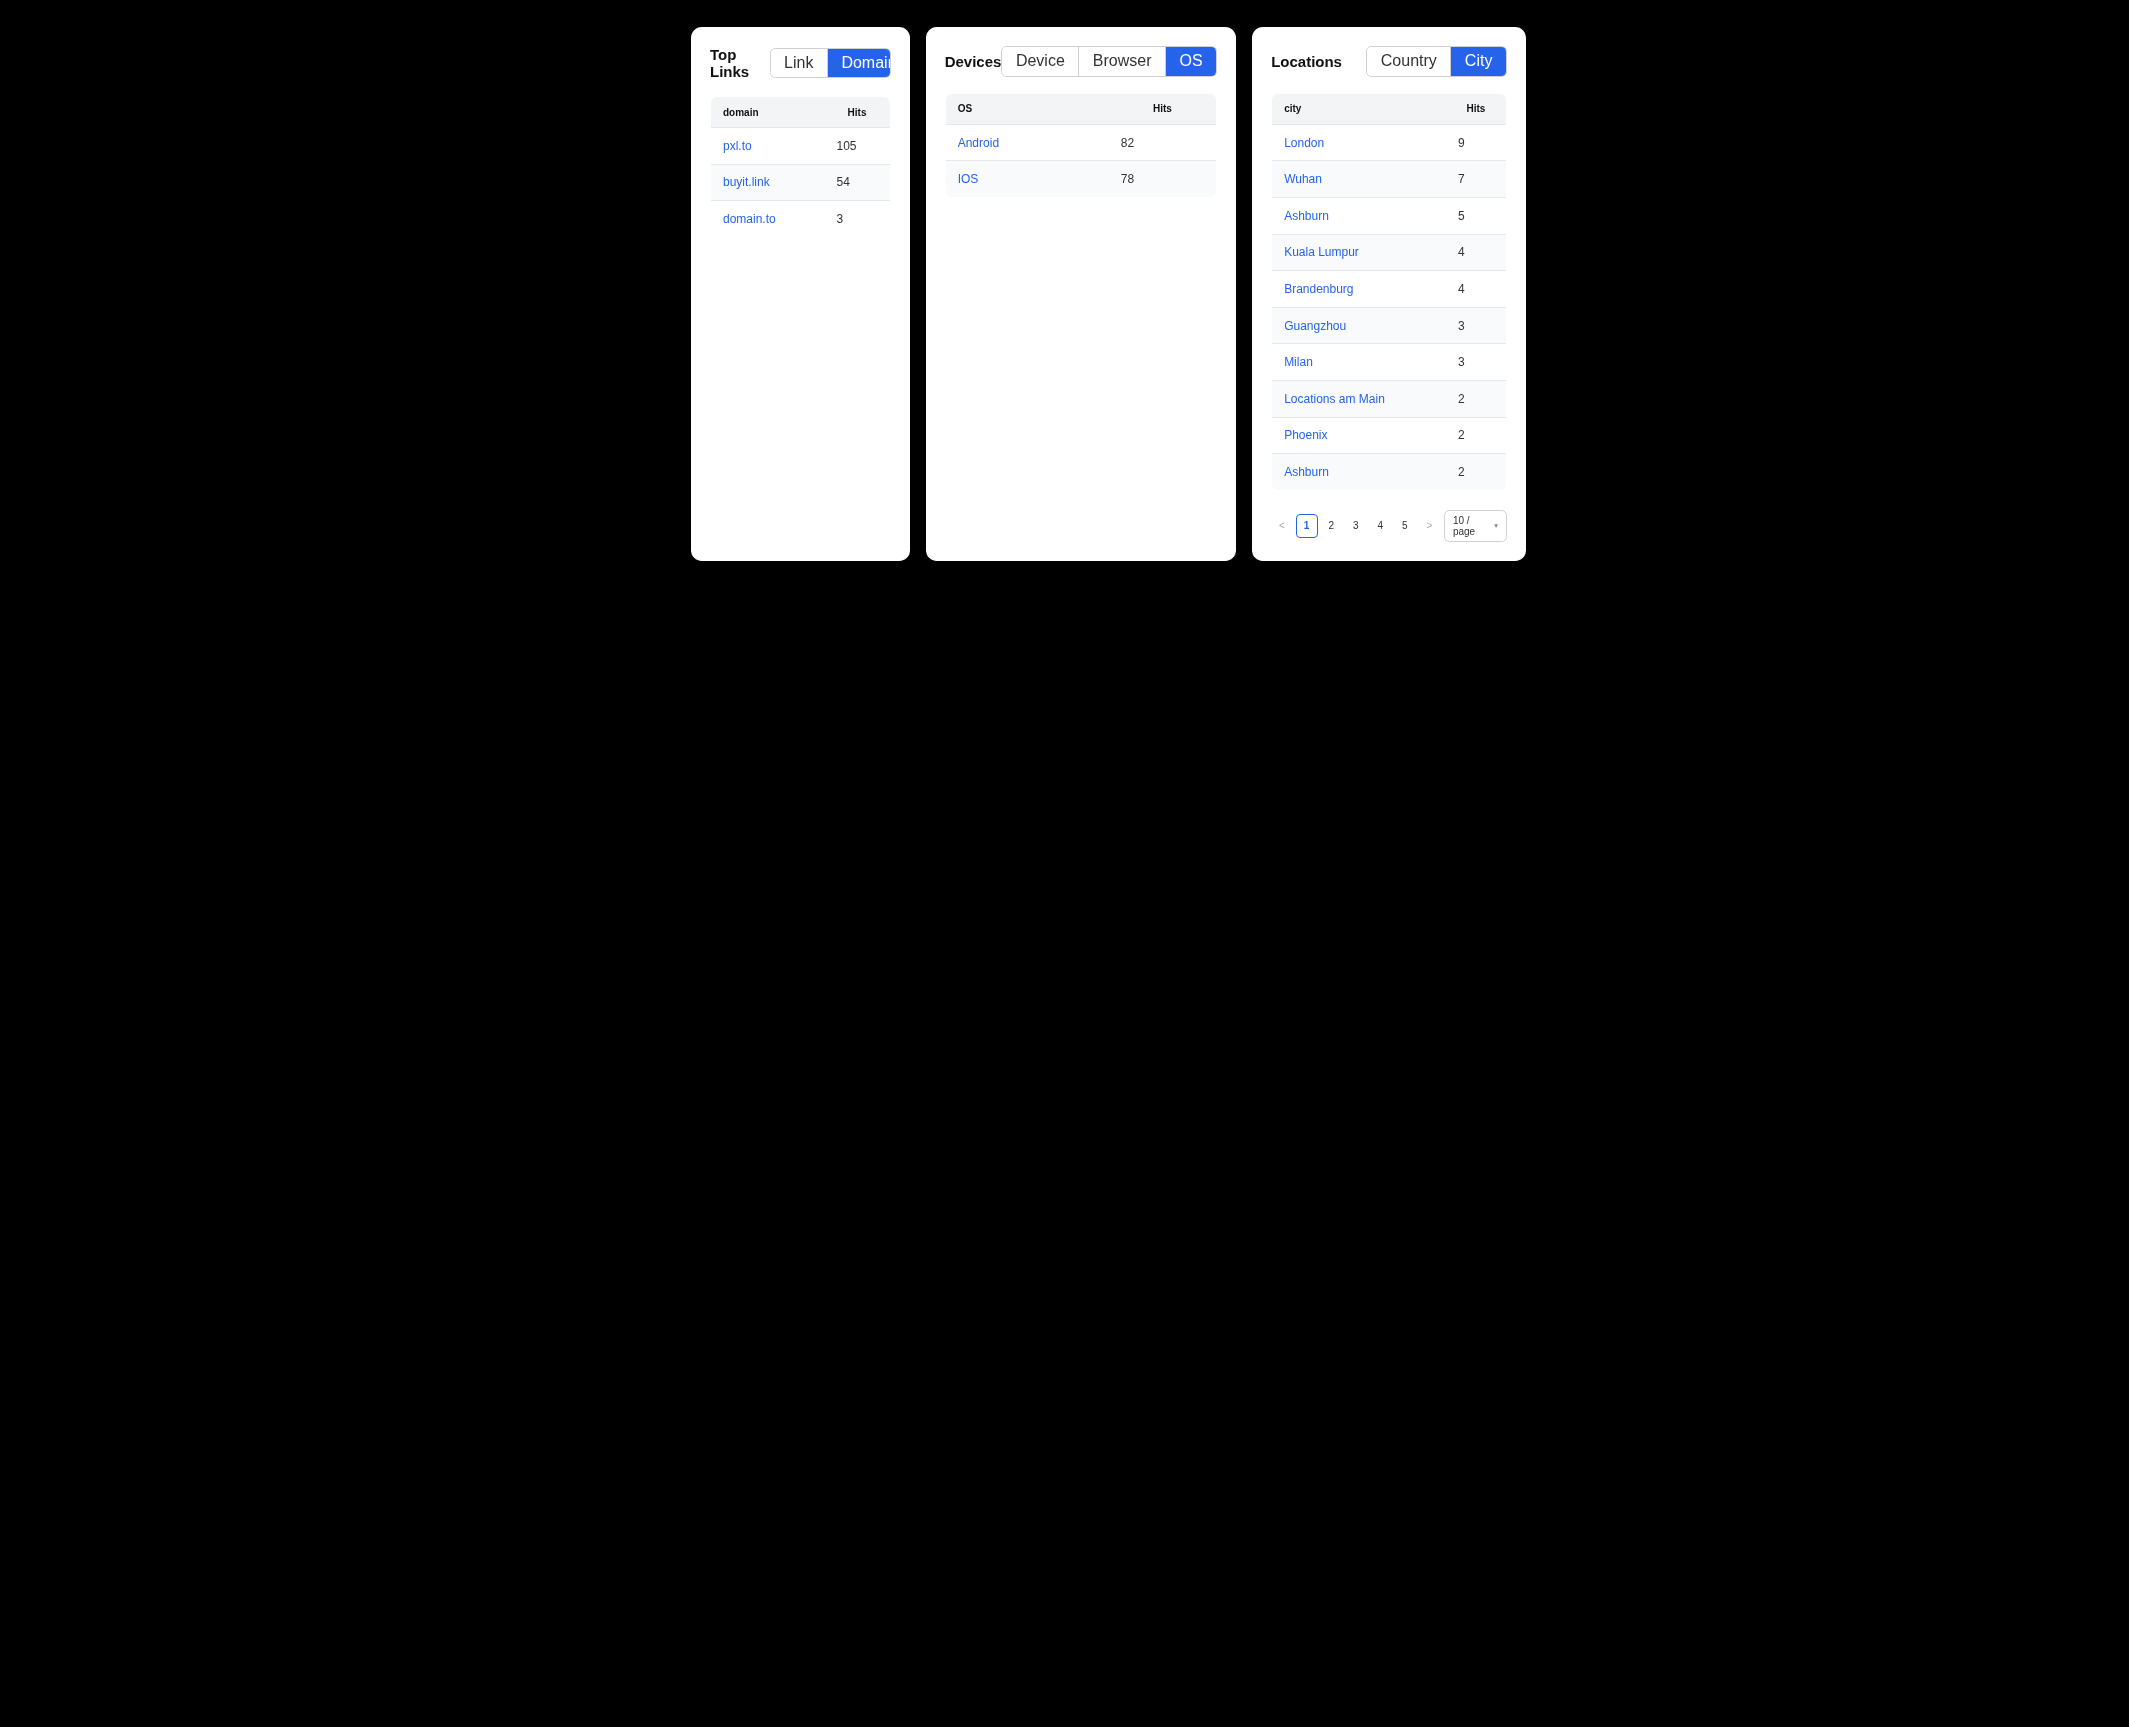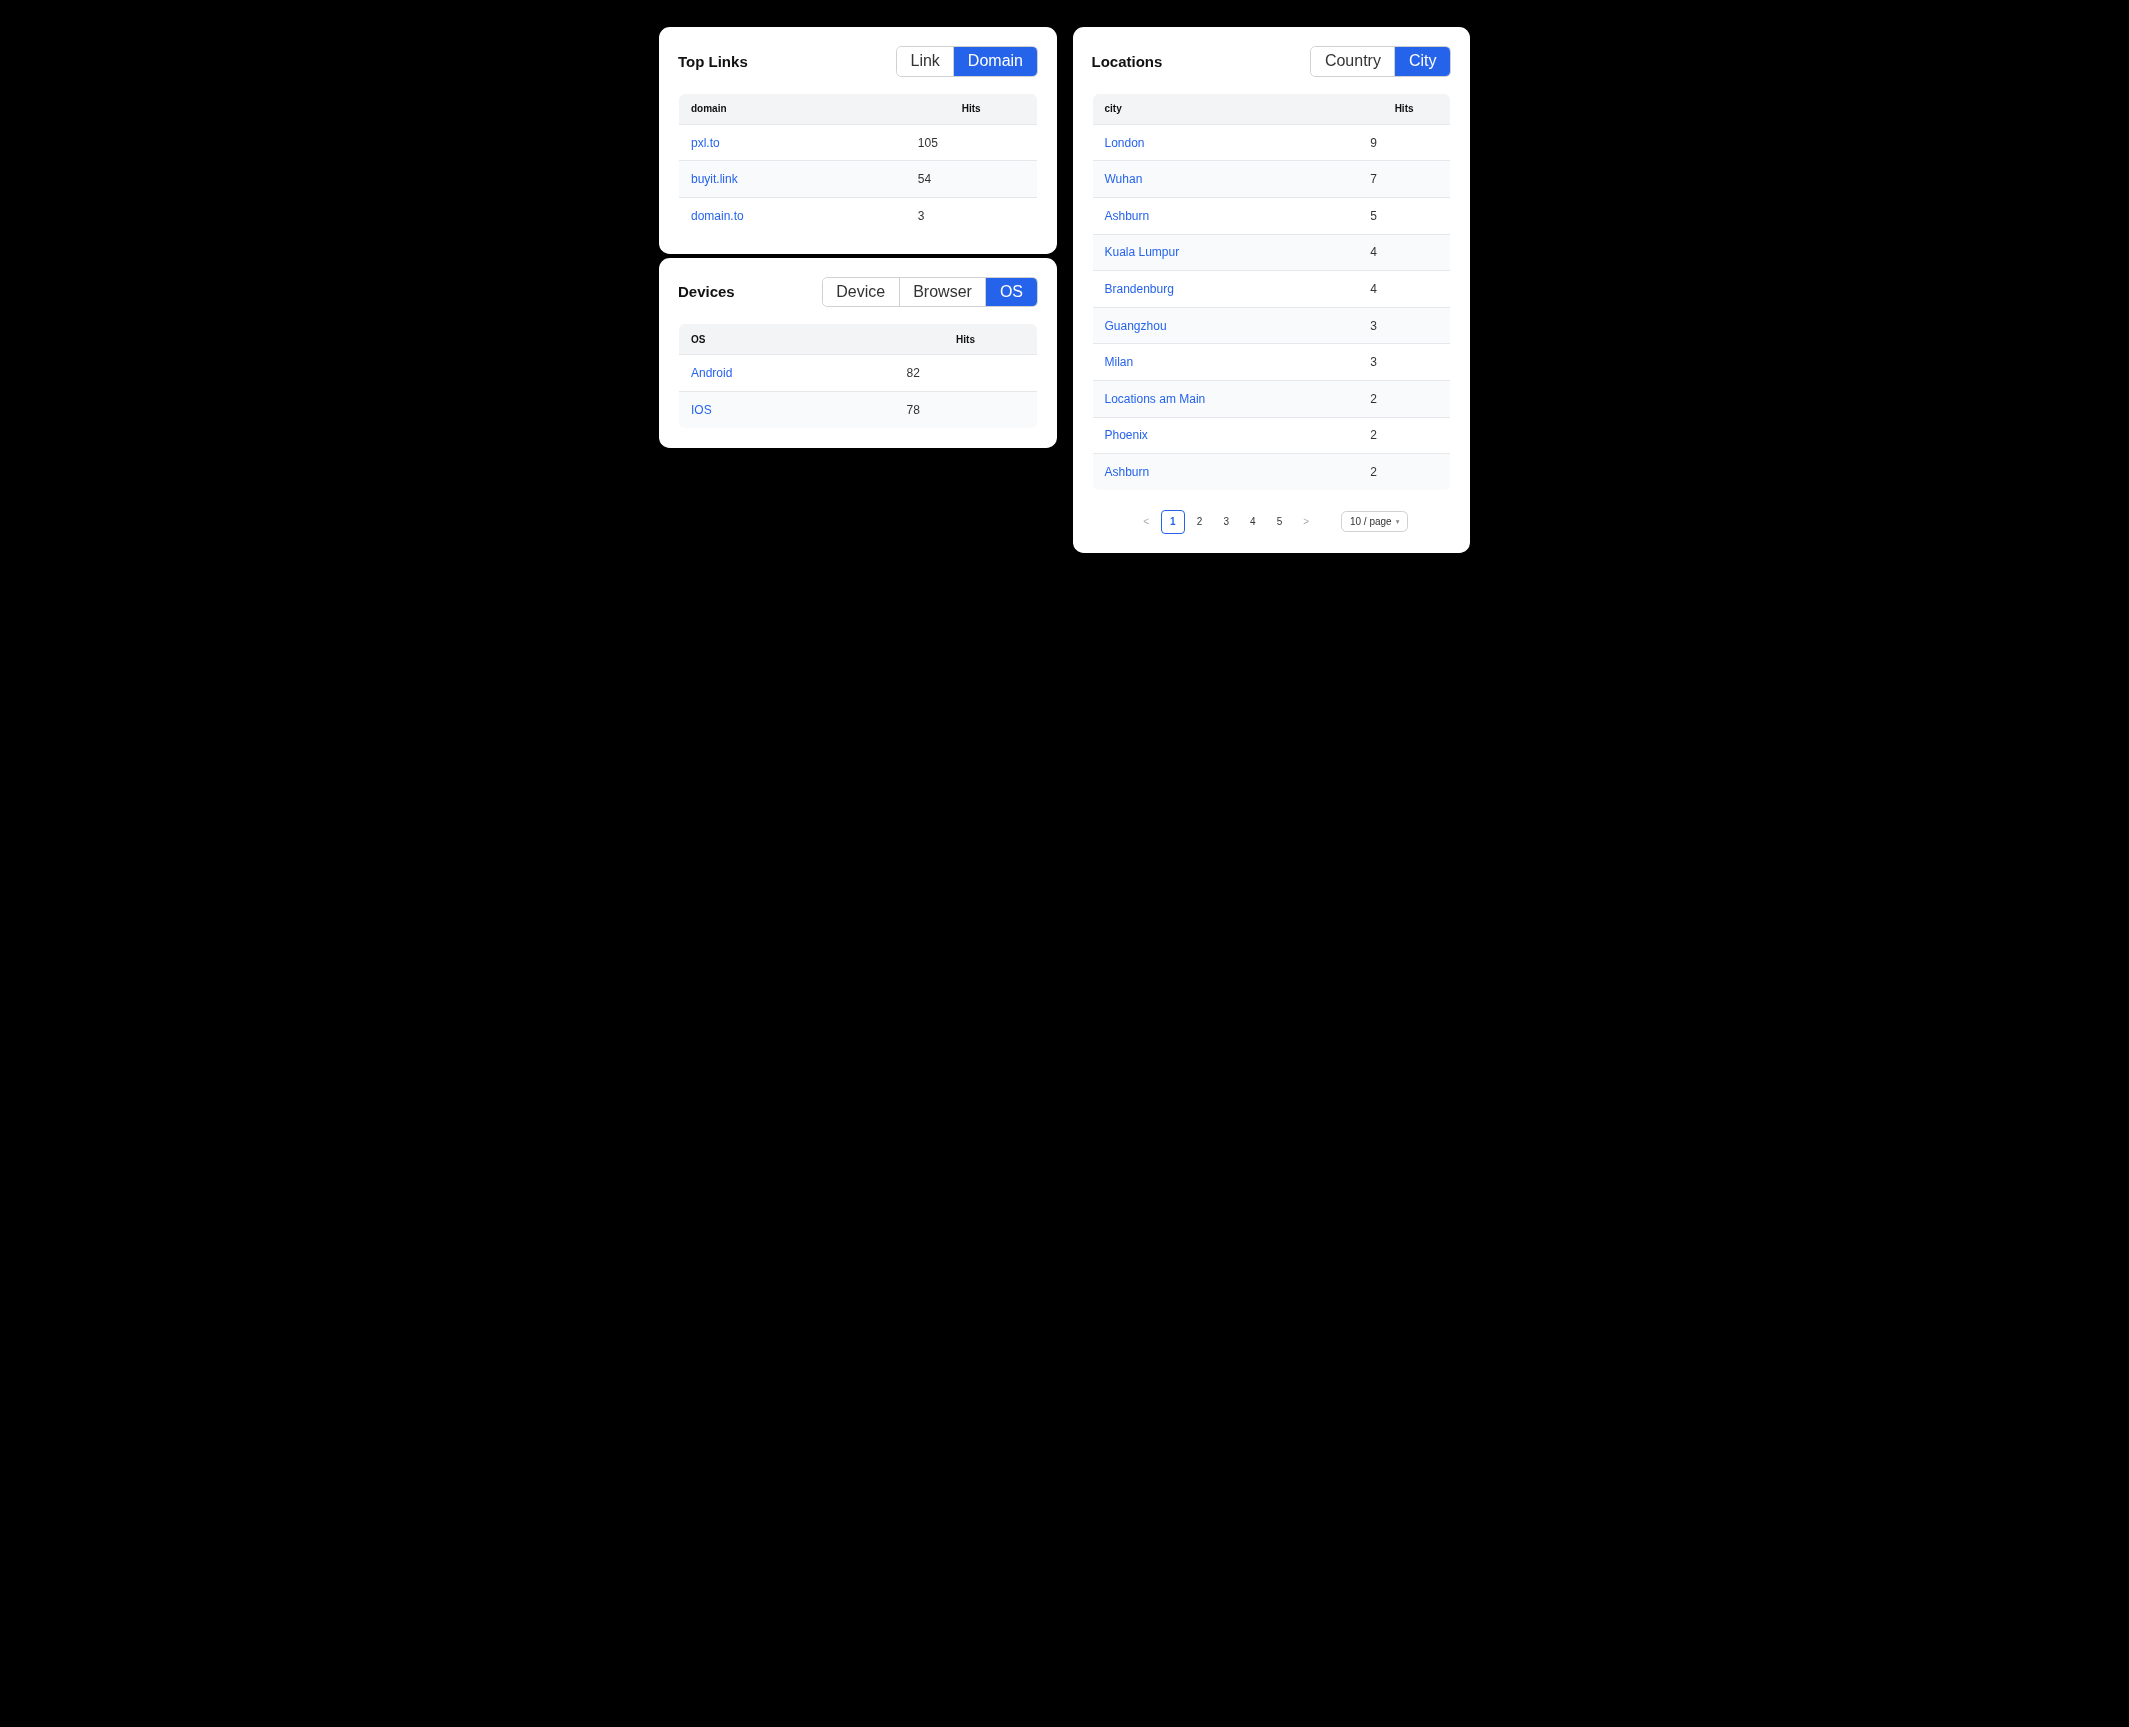--- a/index.html
+++ b/index.html
@@ -14,22 +14,23 @@
     }
     .layout {
       display: grid;
       grid-template-columns: 1fr 1fr;
       gap: 16px;
       width: 100%;
       max-width: 811px;
     }
     .left-col {
       display: flex;
-      flex-direction: column;
-      gap: 4px;
+      flex-direction: row;
+      gap: 16px;
+      margin-left: 32px;
     }
     .card {
       background: #fff;
       border-radius: 10.8px;
       padding: 19px;
     }
     .card-header {
       display: flex;
       align-items: center;
       justify-content: space-between;
@@ -128,21 +129,21 @@
     .page-size-select {
       display: flex;
       align-items: center;
       border: 1px solid #d0d0d0;
       border-radius: 5.4px;
       padding: 4px 8px;
       font-size: 10px;
       cursor: pointer;
       color: #333;
       gap: 4px;
-      margin-left: 20px;
+      margin-left: 1px;
     }
     .chevron-down {
       font-size: 7.4px;
       color: #888;
     }
     .locations-card {
       background: #fff;
       border-radius: 10.8px;
       padding: 19px;
     }

